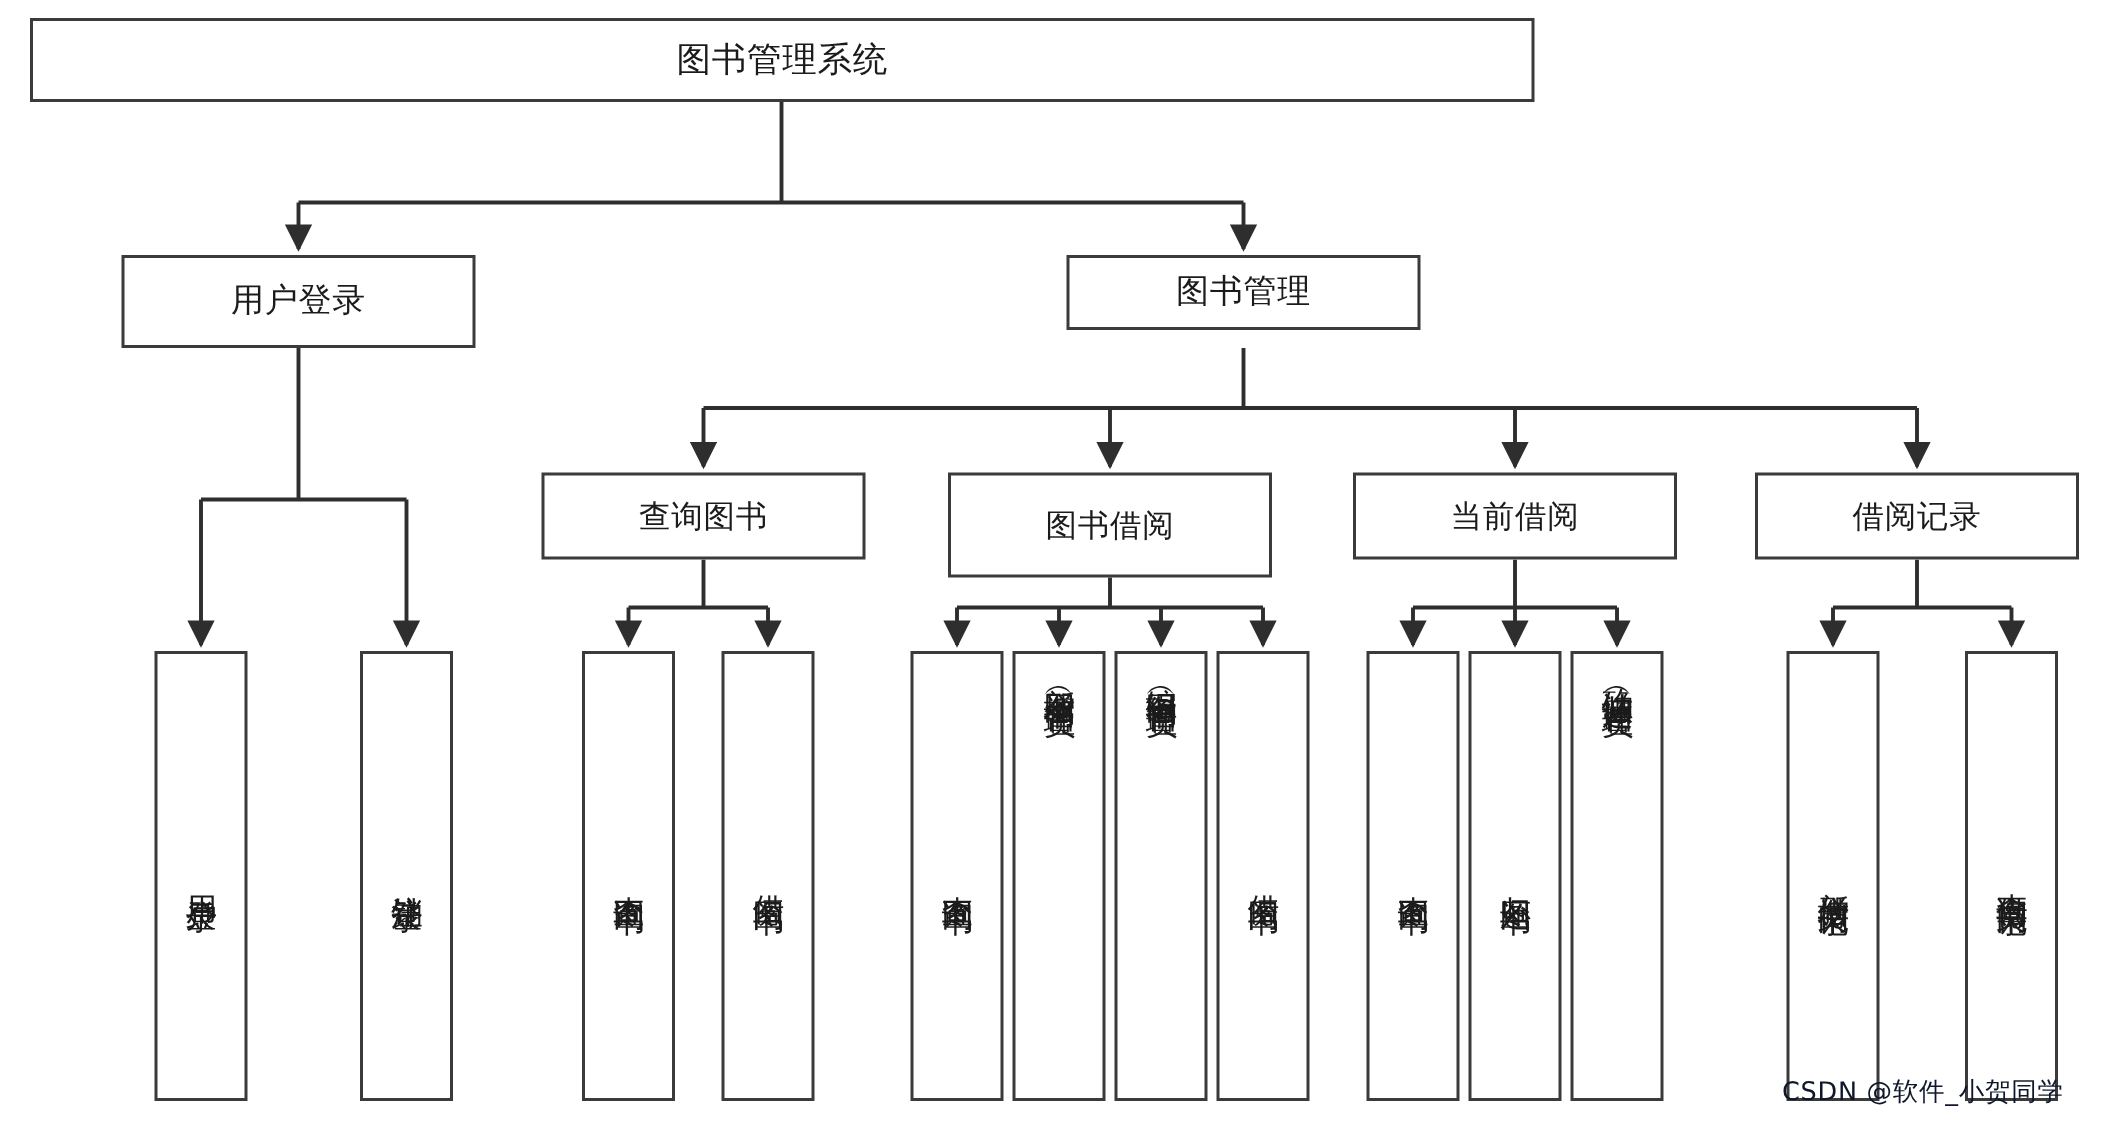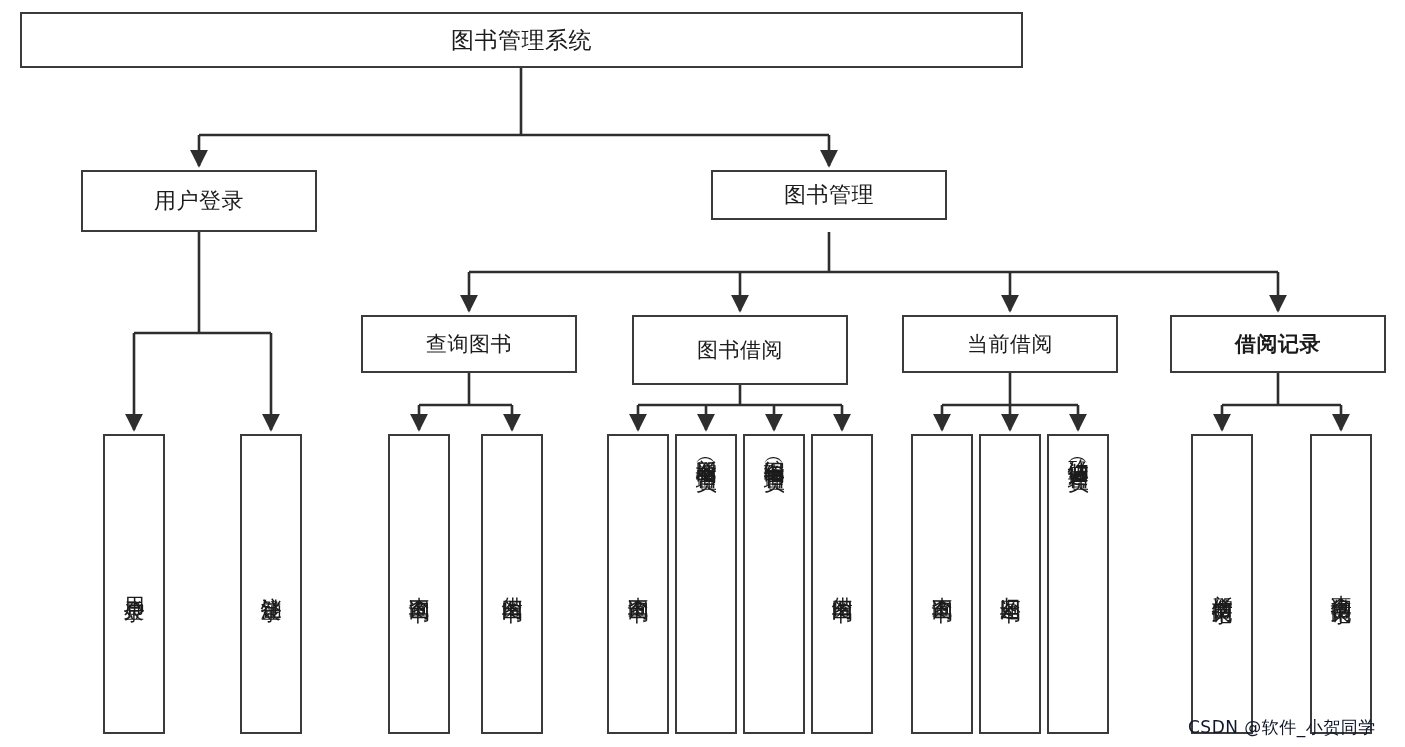--- a/index.html
+++ b/index.html
@@ -142,21 +142,21 @@
 
   <div class="node level3" style="left:361px; top:315px; width:216px; height:58px;">
     <span class="label">查询图书</span>
   </div>
   <div class="node level3" style="left:632px; top:315px; width:216px; height:70px;">
     <span class="label">图书借阅</span>
   </div>
   <div class="node level3" style="left:902px; top:315px; width:216px; height:58px;">
     <span class="label">当前借阅</span>
   </div>
-  <div class="node level3" style="left:1170px; top:315px; width:216px; height:58px;font-weight:bold;">
+  <div class="node level3" style="left:1170px; top:315px; width:216px; height:58px;">
     <span class="label">借阅记录</span>
   </div>
 
   <div class="node leaf" style="left:103px; top:434px; width:62px; height:300px;">
     <span class="label">用户登录</span>
   </div>
   <div class="node leaf" style="left:240px; top:434px; width:62px; height:300px;">
     <span class="label">注销登录</span>
   </div>
 

